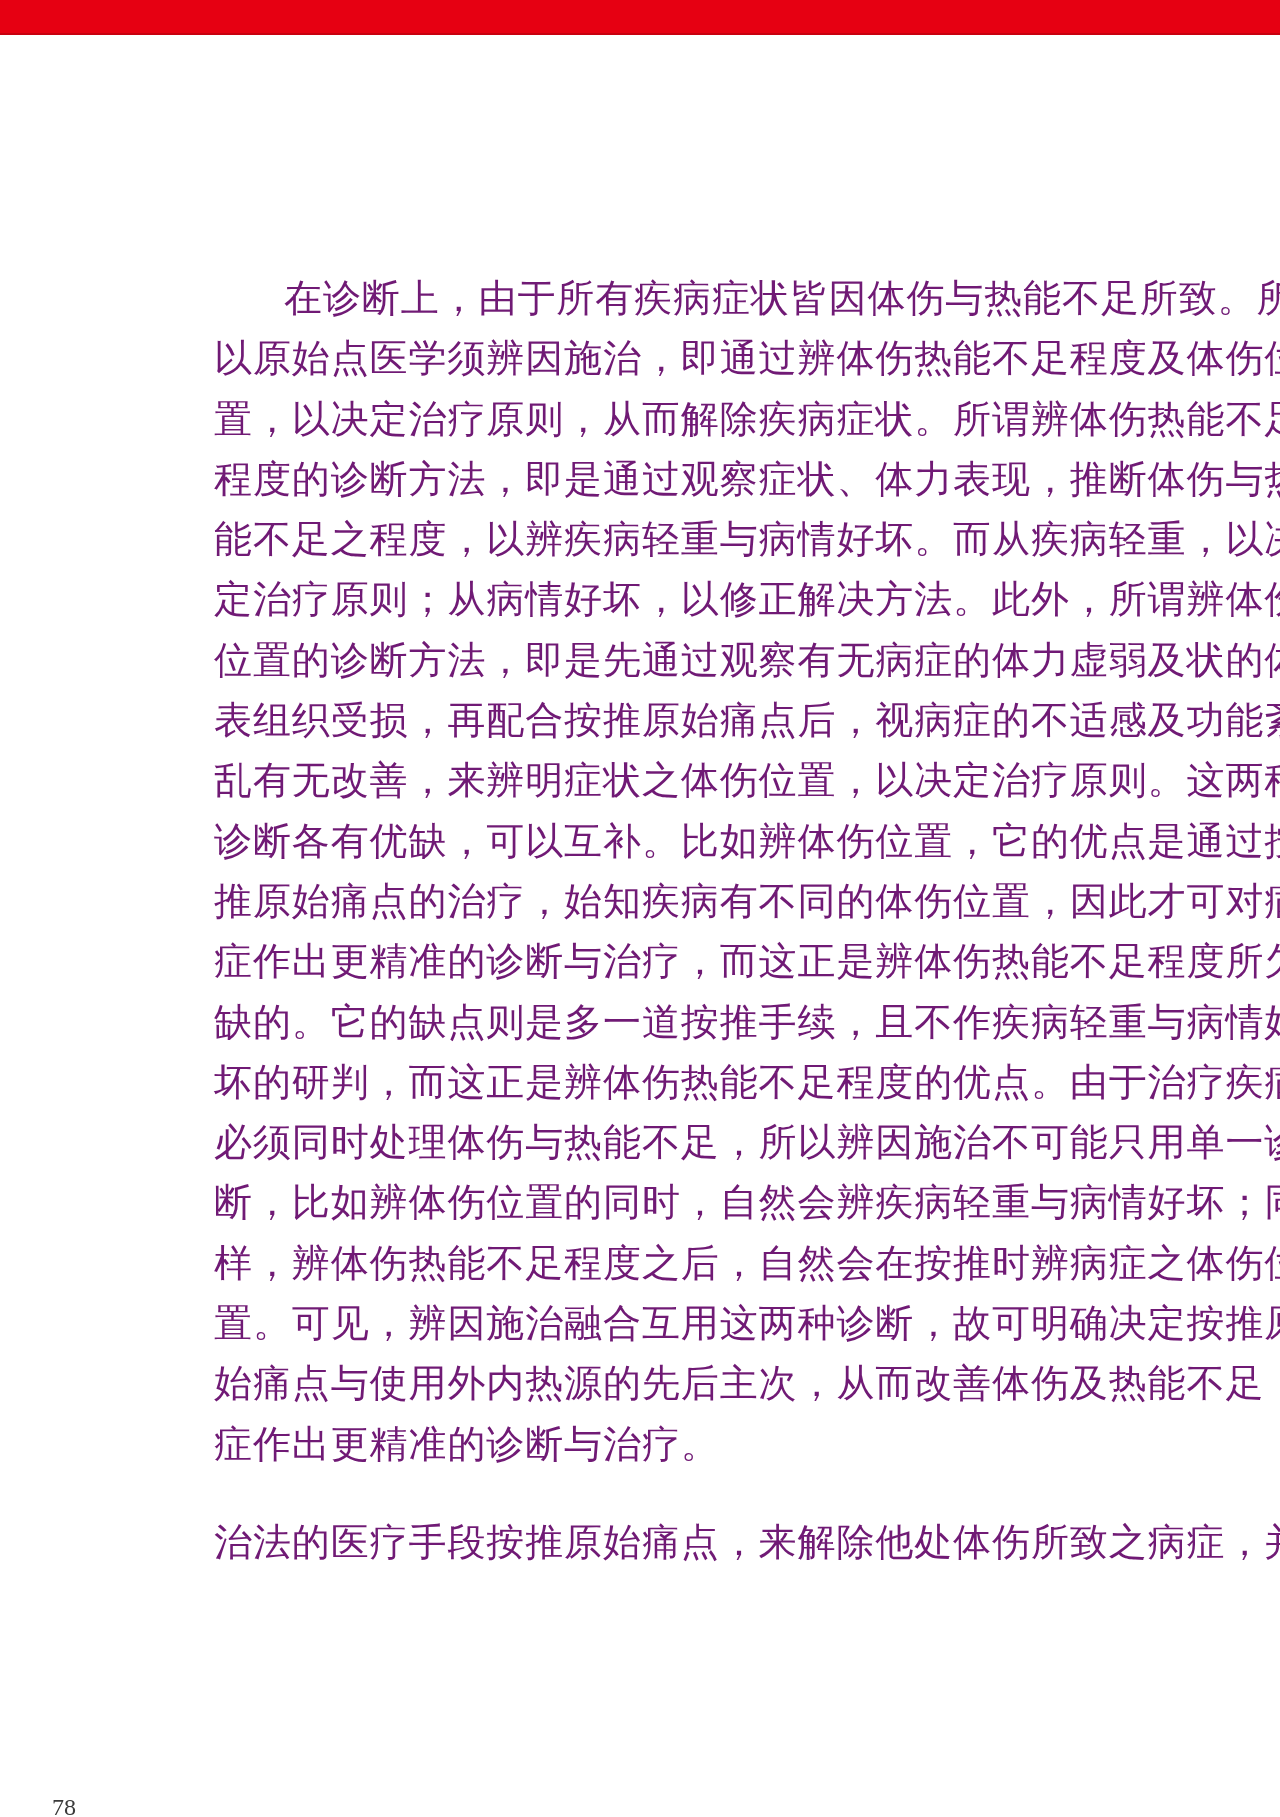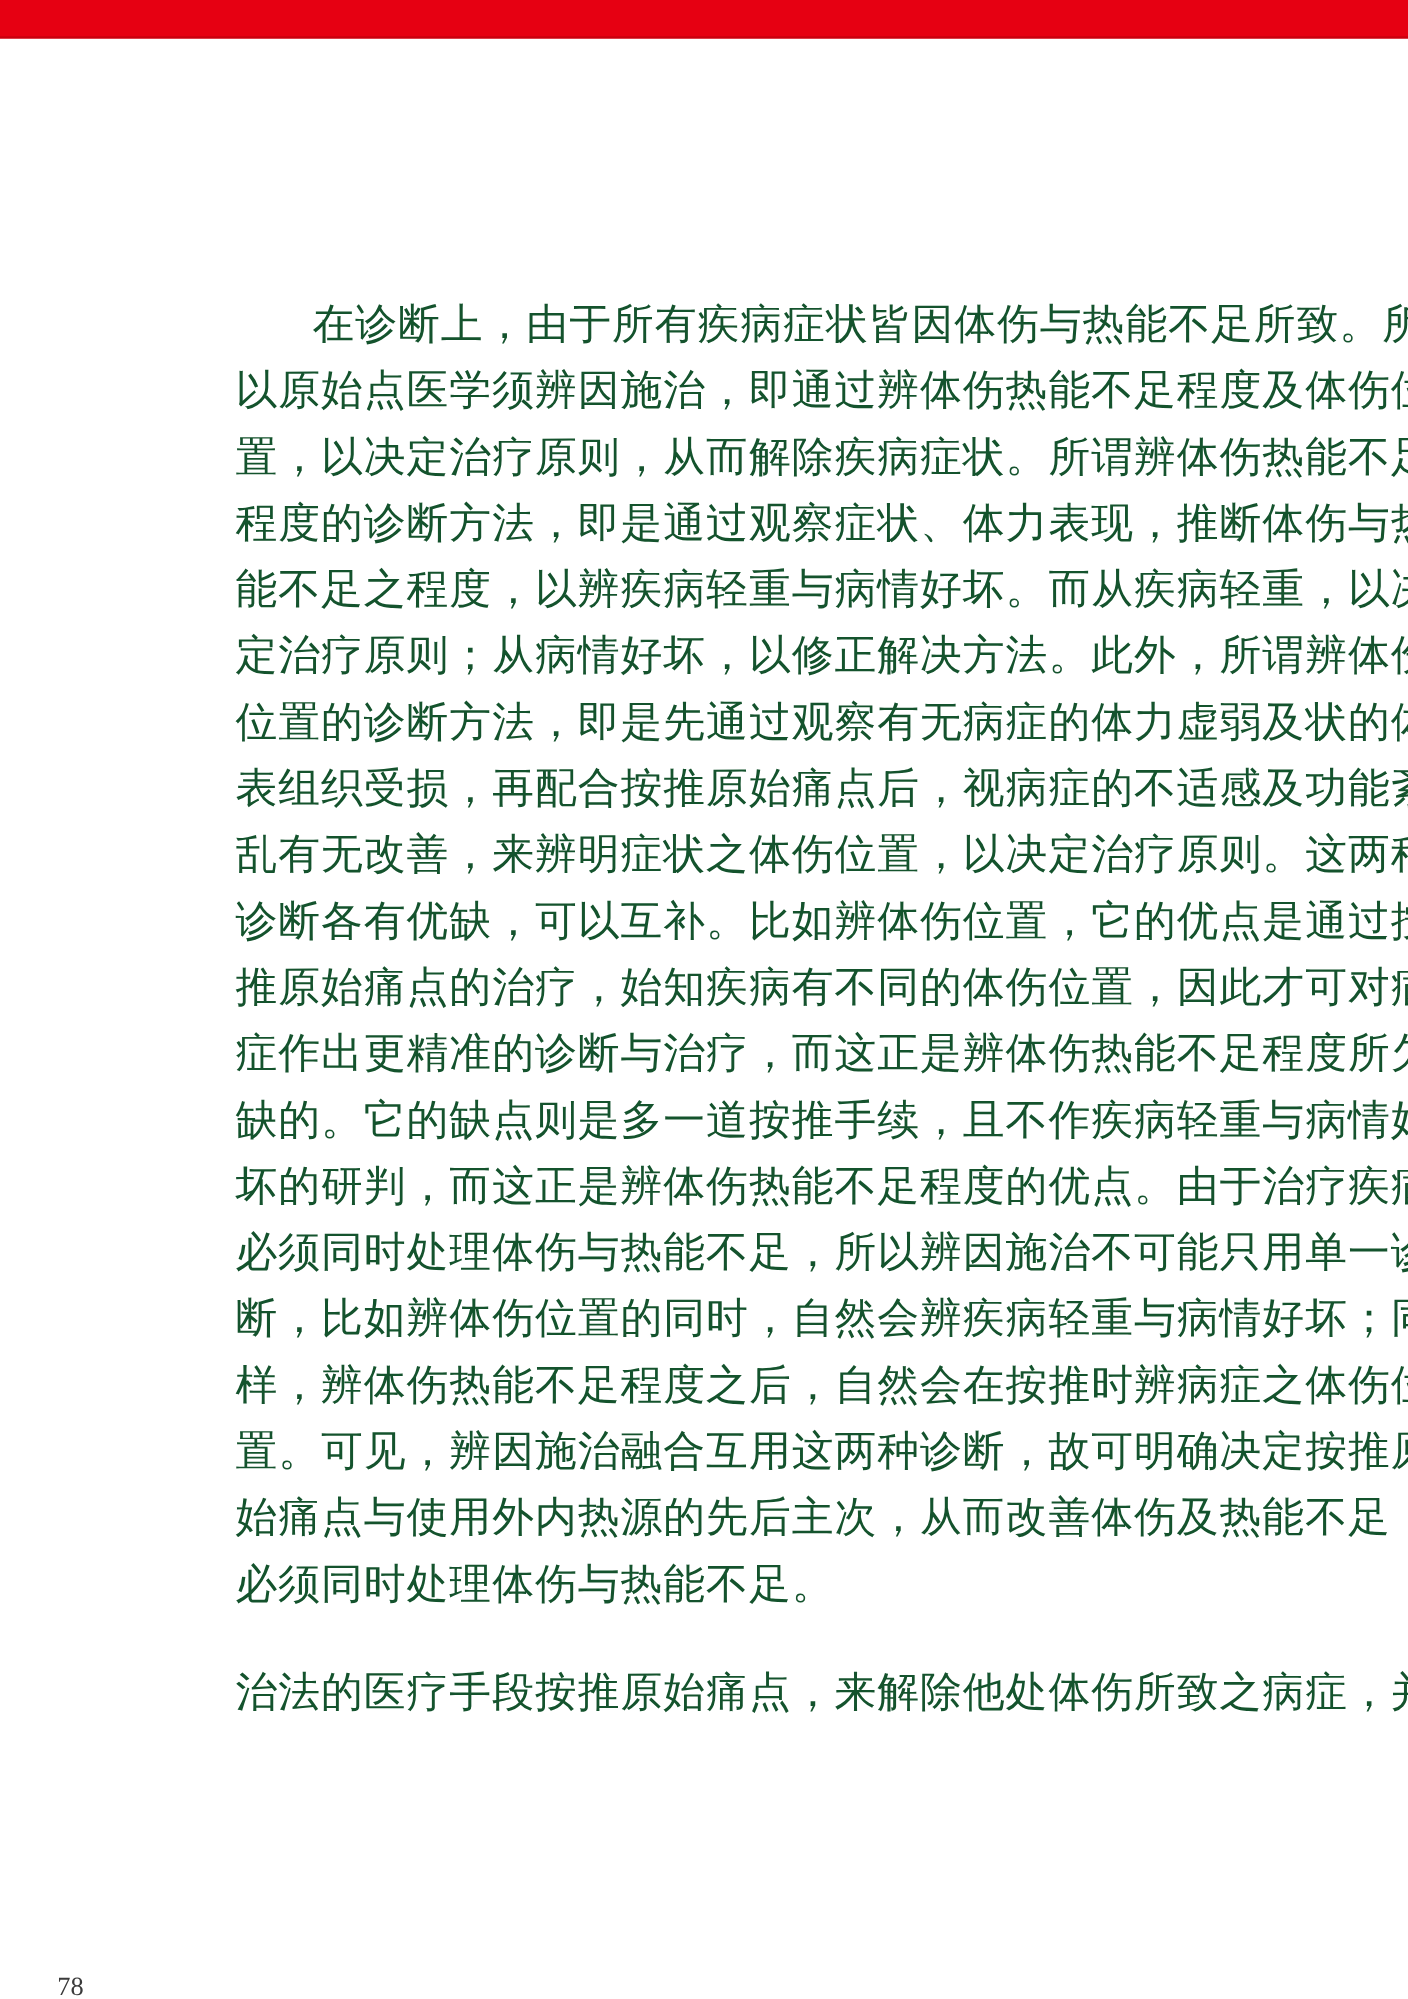--- a/index.html
+++ b/index.html
@@ -19,22 +19,22 @@
     width: 1280px;
     height: 33px;
     background: #e60012;
     border-bottom: 2px solid #c8000f;
   }
   .content {
     position: absolute;
     left: 138px;
     top: 268px;
     width: 1010px;
-    color: #14532d;
-    font-family: Liberation Mono, monospace;
+    color: #701a75;
+    font-family: Liberation Sans, sans-serif;
     font-size: 38px;
     line-height: 60.3px;
     letter-spacing: 0.9px;
   }
   .para {
     margin: 0;
     text-indent: 2em;
     text-align: justify;
     text-justify: inter-ideograph;
   }
@@ -81,20 +81,20 @@
     <span class="line">诊断各有优缺，可以互补。比如辨体伤位置，它的优点是通过按</span>
     <span class="line">推原始痛点的治疗，始知疾病有不同的体伤位置，因此才可对病</span>
     <span class="line">症作出更精准的诊断与治疗，而这正是辨体伤热能不足程度所欠</span>
     <span class="line">缺的。它的缺点则是多一道按推手续，且不作疾病轻重与病情好</span>
     <span class="line">坏的研判，而这正是辨体伤热能不足程度的优点。由于治疗疾病</span>
     <span class="line">必须同时处理体伤与热能不足，所以辨因施治不可能只用单一诊</span>
     <span class="line">断，比如辨体伤位置的同时，自然会辨疾病轻重与病情好坏；同</span>
     <span class="line">样，辨体伤热能不足程度之后，自然会在按推时辨病症之体伤位</span>
     <span class="line">置。可见，辨因施治融合互用这两种诊断，故可明确决定按推原</span>
     <span class="line">始痛点与使用外内热源的先后主次，从而改善体伤及热能不足，</span>
-    <span class="line last">必须同时处理体伤与热能不足。</span>
+    <span class="line last">症作出更精准的诊断与治疗。</span>
   </div>
   <div class="para">
     <span class="line">治法的医疗手段按推原始痛点，来解除他处体伤所致之病症，并</span>
   </div>
 </div>
 
 <div class="page-number">78</div>
 
 </body></html>

